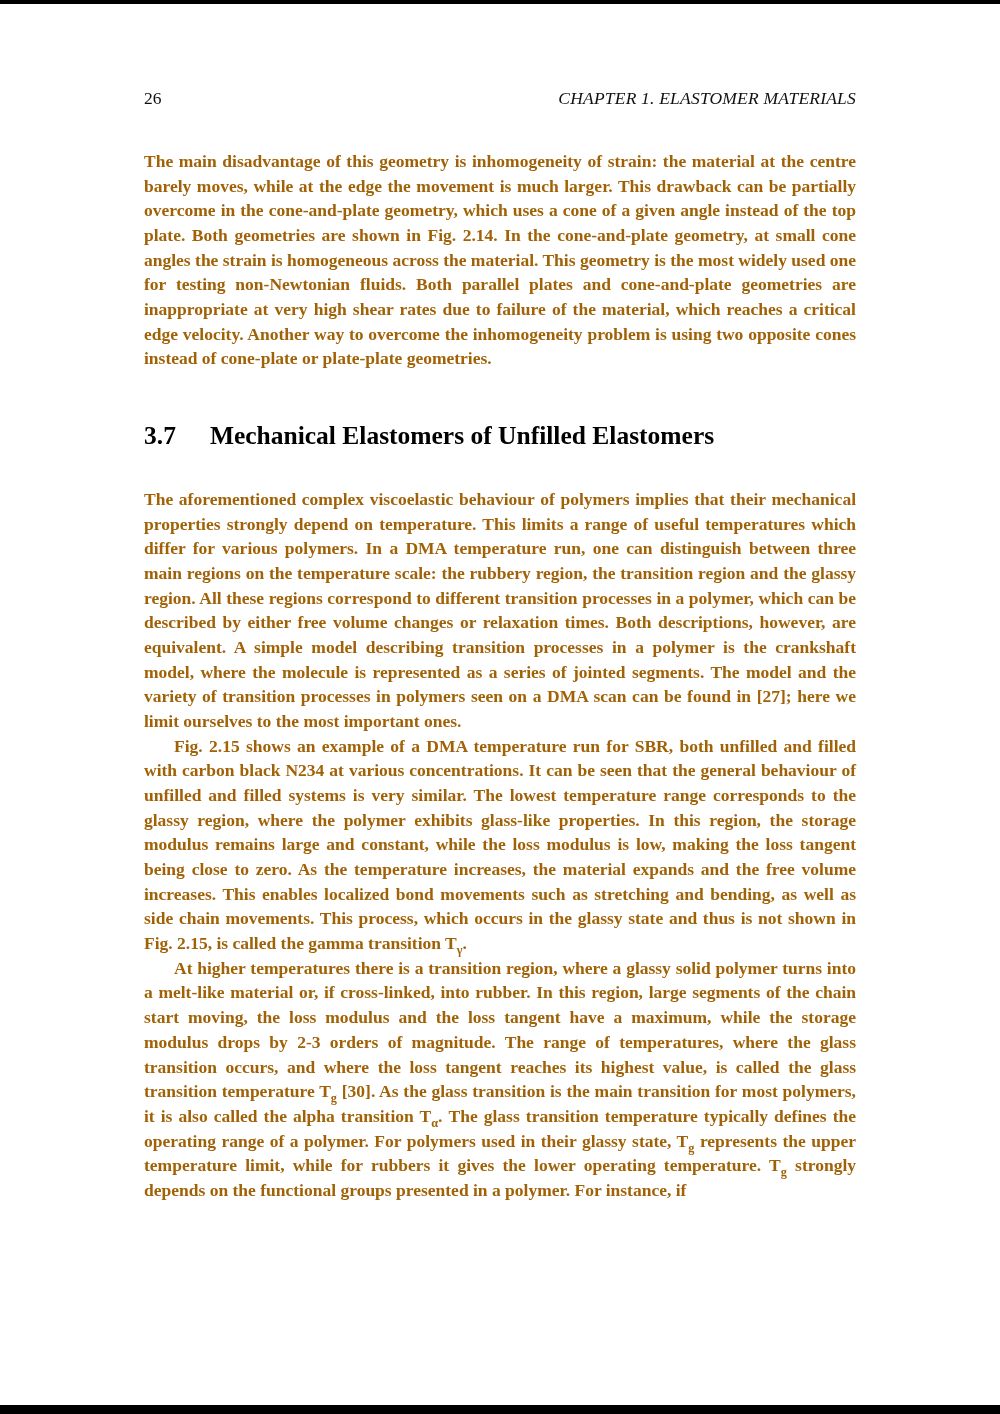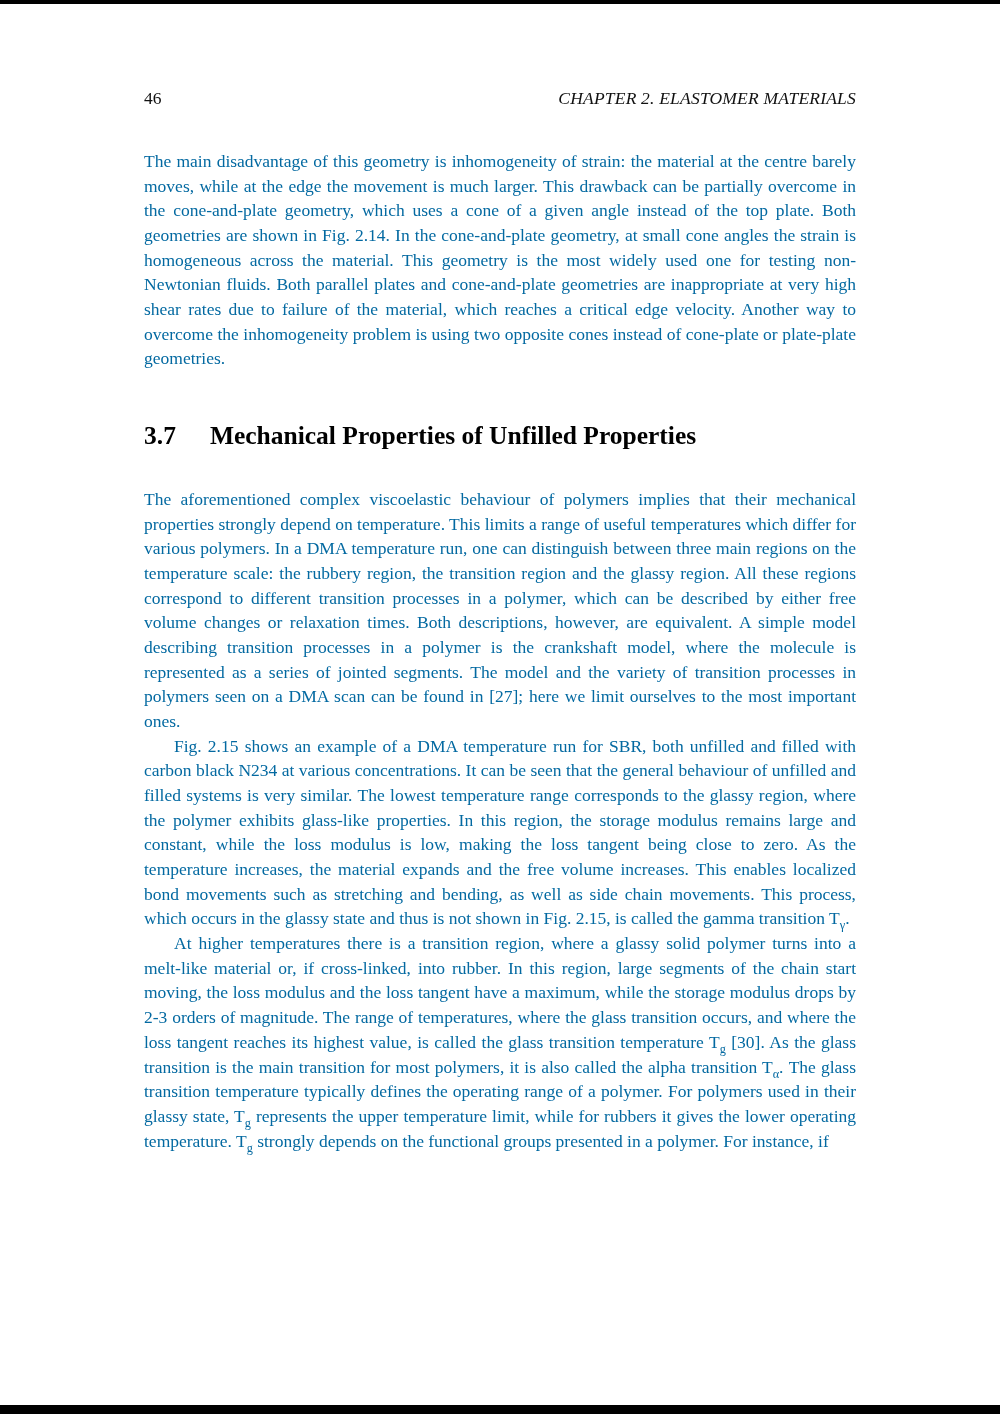--- a/index.html
+++ b/index.html
@@ -28,21 +28,22 @@
     align-items: baseline;
     font-size: 17.5px;
     margin-bottom: 40px;
   }
   .running-title { font-style: italic; letter-spacing: 0.2px; }
 
   p.para {
     font-size: 17.5px;
     line-height: 1.41;
     text-align: justify;
-    color: #0369a1;
+    color: #a16207;
+    font-weight: bold;
   }
   p.indent { text-indent: 30px; }
 
   .section-heading {
     margin-top: 50px;
     margin-bottom: 36px;
     font-size: 25.5px;
     font-weight: bold;
     color: #000000;
   }
@@ -51,30 +52,30 @@
   sub { font-size: 70%; line-height: 0; }
 </style>
 </head>
 <body>
 
 <div class="edge-bar top"></div>
 
 <div class="textblock">
 
   <header class="running-header">
-    <span>46</span>
-    <span class="running-title">CHAPTER 2. ELASTOMER MATERIALS</span>
+    <span>26</span>
+    <span class="running-title">CHAPTER 1. ELASTOMER MATERIALS</span>
   </header>
 
   <main>
 
     <p class="para">The main disadvantage of this geometry is inhomogeneity of strain: the material at the centre barely moves, while at the edge the movement is much larger. This drawback can be partially overcome in the cone-and-plate geometry, which uses a cone of a given angle instead of the top plate. Both geometries are shown in Fig. 2.14. In the cone-and-plate geometry, at small cone angles the strain is homogeneous across the material. This geometry is the most widely used one for testing non-Newtonian fluids. Both parallel plates and cone-and-plate geometries are inappropriate at very high shear rates due to failure of the material, which reaches a critical edge velocity. Another way to overcome the inhomogeneity problem is using two opposite cones instead of cone-plate or plate-plate geometries.</p>
 
     <h2 class="section-heading">
-      <span class="sec-num">3.7</span><span class="sec-title">Mechanical Properties of Unfilled Properties</span>
+      <span class="sec-num">3.7</span><span class="sec-title">Mechanical Elastomers of Unfilled Elastomers</span>
     </h2>
 
     <p class="para">The aforementioned complex viscoelastic behaviour of polymers implies that their mechanical properties strongly depend on temperature. This limits a range of useful temperatures which differ for various polymers. In a DMA temperature run, one can distinguish between three main regions on the temperature scale: the rubbery region, the transition region and the glassy region. All these regions correspond to different transition processes in a polymer, which can be described by either free volume changes or relaxation times. Both descriptions, however, are equivalent. A simple model describing transition processes in a polymer is the crankshaft model, where the molecule is represented as a series of jointed segments. The model and the variety of transition processes in polymers seen on a DMA scan can be found in [27]; here we limit ourselves to the most important ones.</p>
 
     <p class="para indent">Fig. 2.15 shows an example of a DMA temperature run for SBR, both unfilled and filled with carbon black N234 at various concentrations. It can be seen that the general behaviour of unfilled and filled systems is very similar. The lowest temperature range corresponds to the glassy region, where the polymer exhibits glass-like properties. In this region, the storage modulus remains large and constant, while the loss modulus is low, making the loss tangent being close to zero. As the temperature increases, the material expands and the free volume increases. This enables localized bond movements such as stretching and bending, as well as side chain movements. This process, which occurs in the glassy state and thus is not shown in Fig. 2.15, is called the gamma transition T<sub>γ</sub>.</p>
 
     <p class="para indent">At higher temperatures there is a transition region, where a glassy solid polymer turns into a melt-like material or, if cross-linked, into rubber. In this region, large segments of the chain start moving, the loss modulus and the loss tangent have a maximum, while the storage modulus drops by 2-3 orders of magnitude. The range of temperatures, where the glass transition occurs, and where the loss tangent reaches its highest value, is called the glass transition temperature T<sub>g</sub> [30]. As the glass transition is the main transition for most polymers, it is also called the alpha transition T<sub>α</sub>. The glass transition temperature typically defines the operating range of a polymer. For polymers used in their glassy state, T<sub>g</sub> represents the upper temperature limit, while for rubbers it gives the lower operating temperature. T<sub>g</sub> strongly depends on the functional groups presented in a polymer. For instance, if</p>
 
   </main>
 </div>

